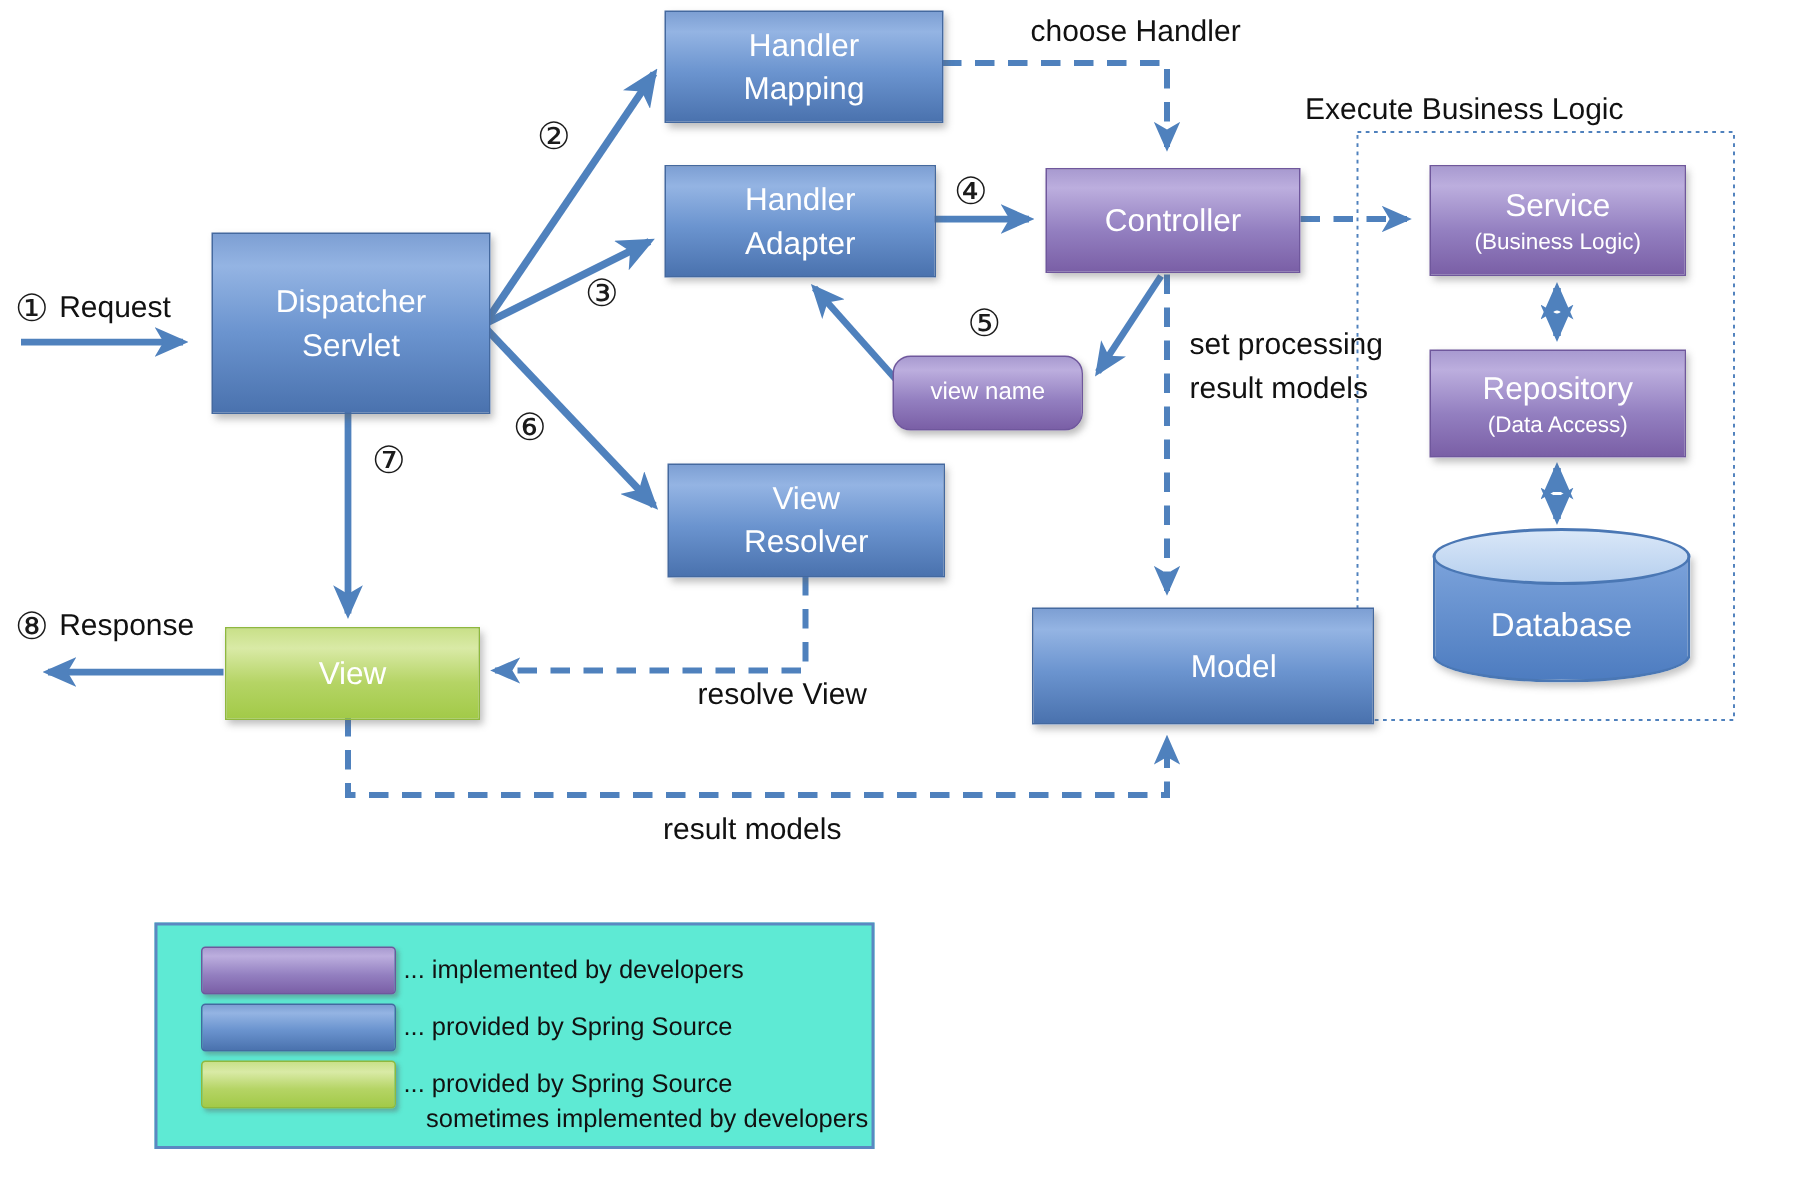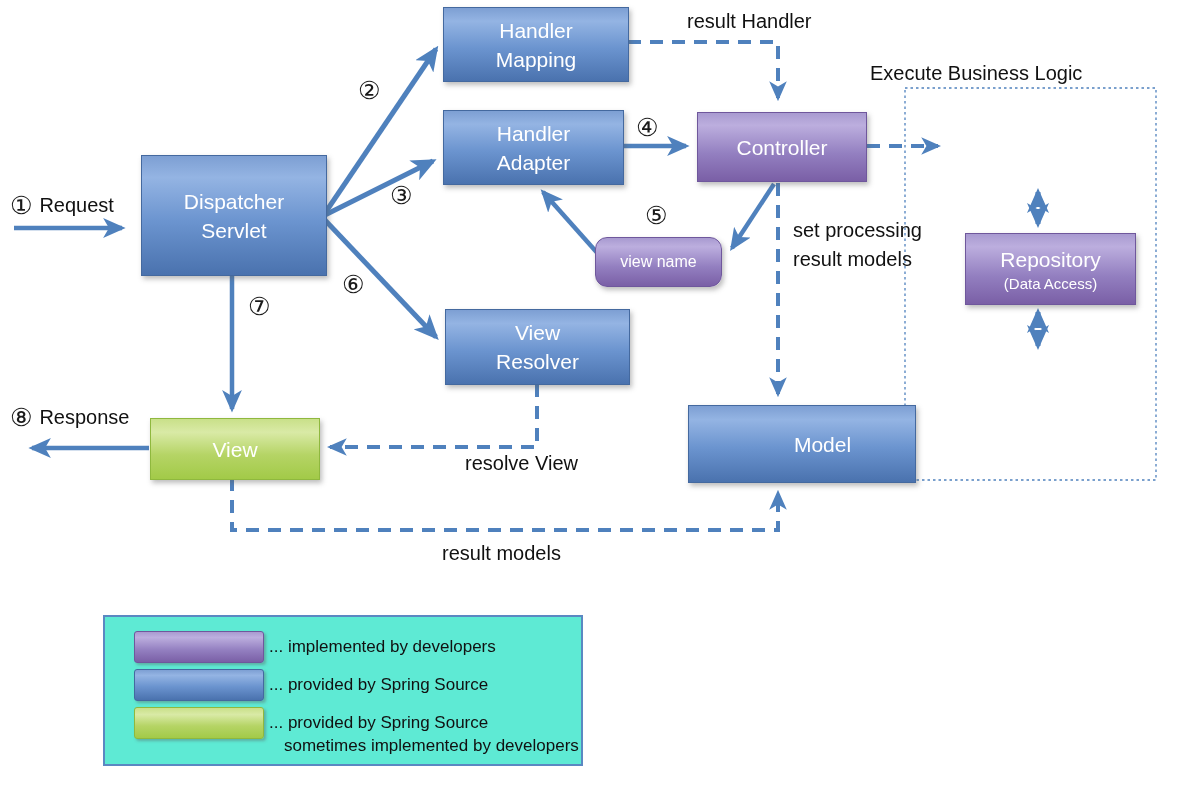--- a/index.html
+++ b/index.html
@@ -110,26 +110,35 @@
   </div>
 
   <div class="node purple-box" style="left:697px;top:112px;width:168px;height:68px;text-align:center;">
     <span class="l1">Controller</span>
   </div>
 
   <div class="node purple-box rounded" style="left:595px;top:237px;width:125px;height:48px;">
     <span class="small-label">view name</span>
   </div>
 
+  <div class="node purple-box" style="left:953px;top:110px;width:169px;height:72px;">
+    <span class="l1">Service</span>
+    <span class="sub">(Business Logic)</span>
+  </div>
 
-  <div class="node purple-box" style="left:953px;top:233px;width:169px;height:70px;margin-left:12px;">
+  <div class="node purple-box" style="left:953px;top:233px;width:169px;height:70px;">
     <span class="l1">Repository</span>
     <span class="sub">(Data Access)</span>
   </div>
 
+  <div class="cylinder" style="left:955px;top:352px;width:172px;height:103px;">
+    <div class="cyl-body"></div>
+    <div class="cyl-top"></div>
+    <div class="cyl-label">Database</div>
+  </div>
 
   <div class="node green-box" style="left:150px;top:418px;width:168px;height:60px;">
     <span class="l1">View</span>
   </div>
 
   <div class="node blue-box" style="left:688px;top:405px;width:185px;height:76px;padding-left:41px;">
     <span class="l1">Model</span>
   </div>
 
   <div class="step-line" style="left:10px;top:193px;">
@@ -140,21 +149,21 @@
   <div class="badge step-badge" style="left:390px;top:183px;">③</div>
   <div class="badge step-badge" style="left:636px;top:115px;">④</div>
   <div class="badge step-badge" style="left:645px;top:203px;">⑤</div>
   <div class="badge step-badge" style="left:342px;top:272px;">⑥</div>
   <div class="badge step-badge" style="left:248px;top:294px;">⑦</div>
   <div class="step-line" style="left:10px;top:405px;">
     <span class="badge">⑧</span>
     <span class="txt">Response</span>
   </div>
 
-  <div class="anno" style="left:687px;top:10px;">result Handler</div>
+  <div class="anno" style="left:687px;top:10px;">choose Handler</div>
   <div class="anno" style="left:870px;top:62px;">Execute Business Logic</div>
   <div class="anno" style="left:793px;top:216px;">
     <div>set processing</div>
     <div>result models</div>
   </div>
   <div class="anno" style="left:465px;top:452px;">resolve View</div>
   <div class="anno" style="left:442px;top:539px;">
     <div>result models</div>
   </div>
 

